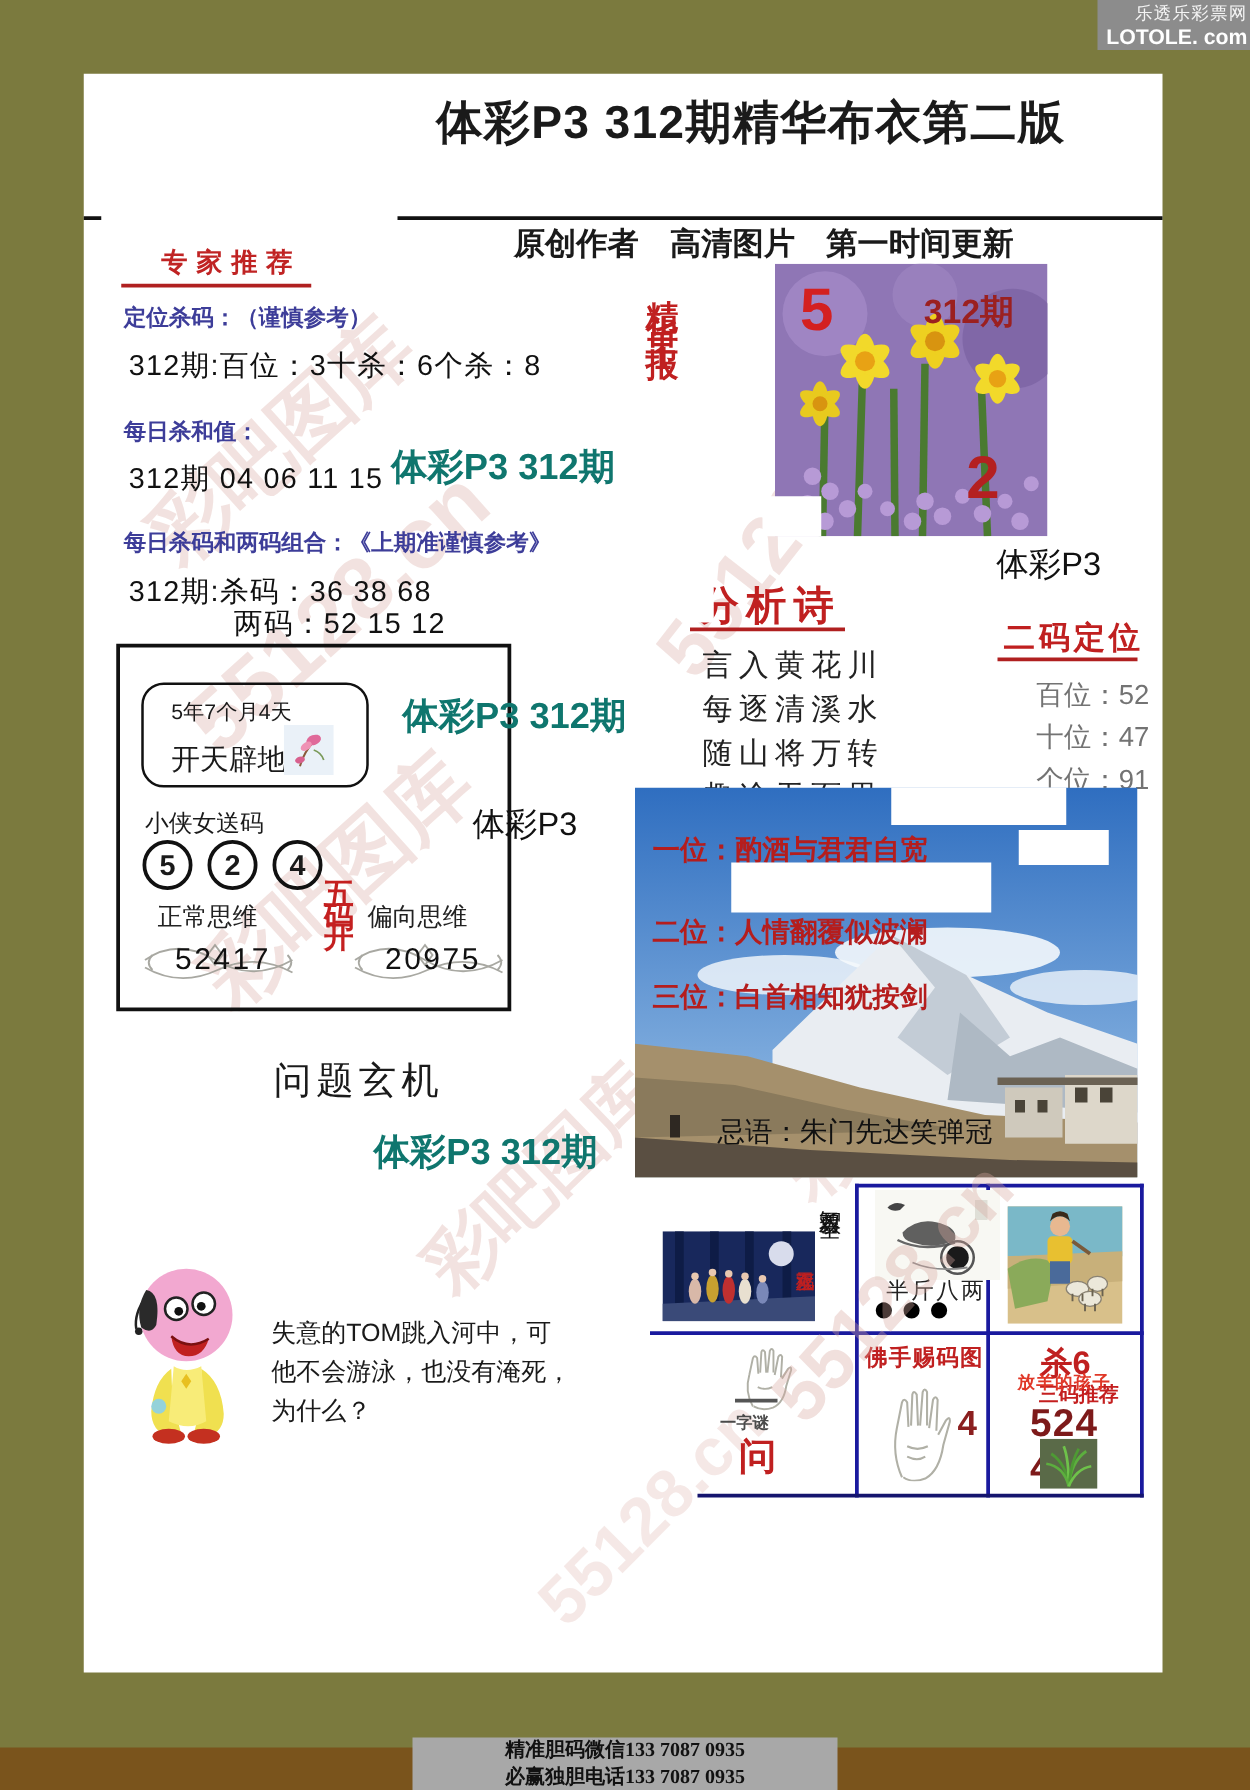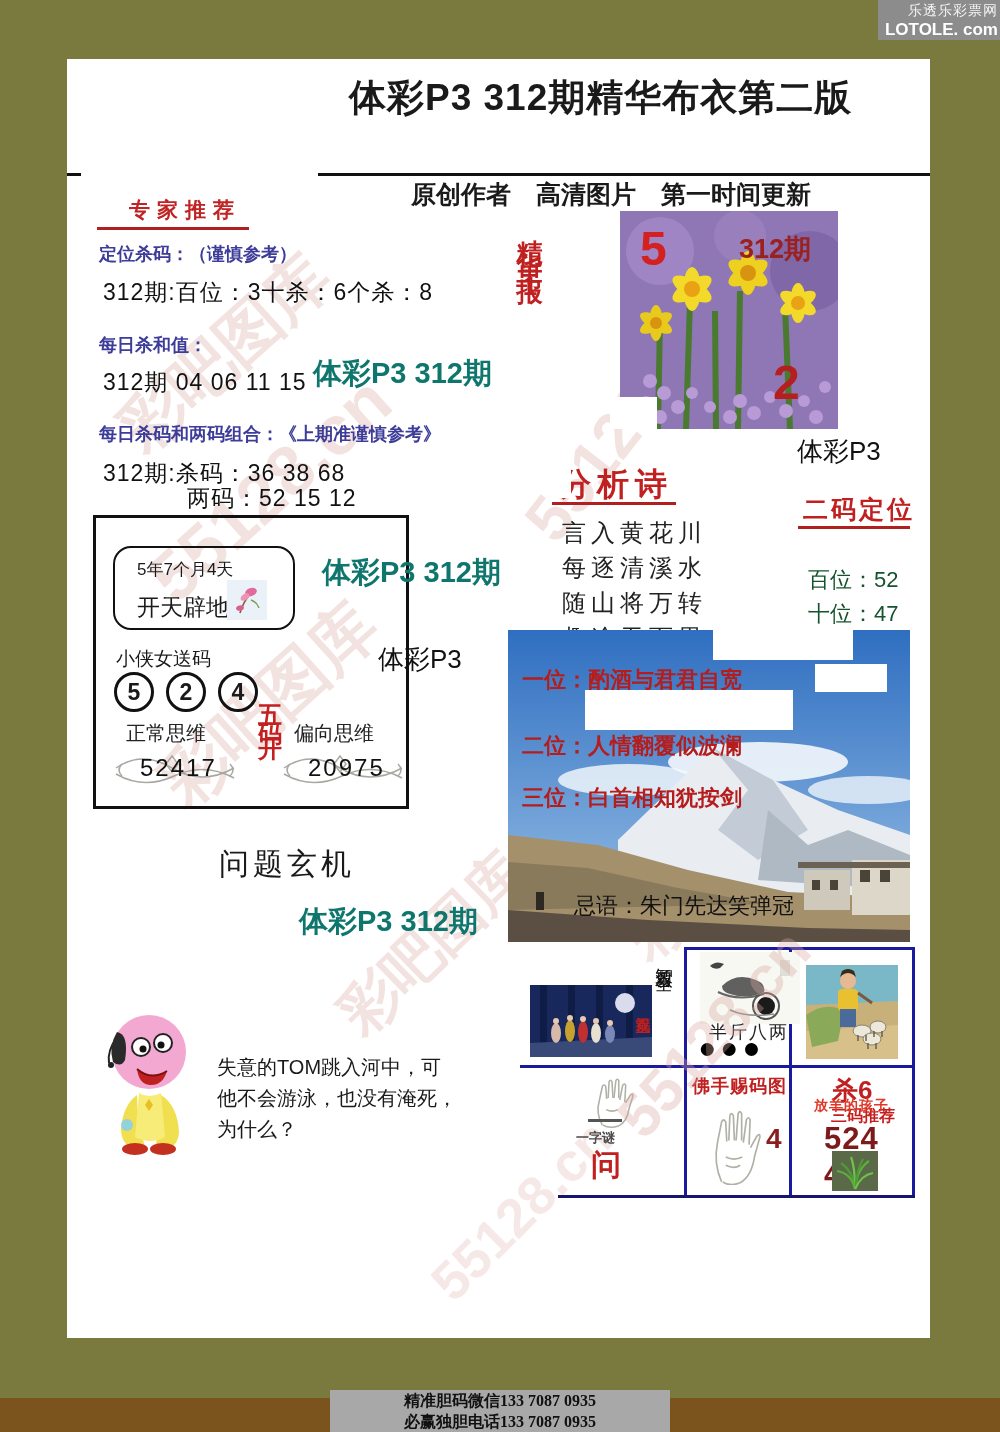--- a/index.html
+++ b/index.html
@@ -78,21 +78,21 @@
   .fp-notch{left:543px;top:338px;width:47px;height:32px;}
   .bp3-2{left:730px;top:375px;}
   
   .poem-title{left:492px;top:404px;font-size:32px;font-weight:bold;color:#c02020;letter-spacing:6px;z-index:2;}
   .poem-patch{left:478px;top:405px;width:26px;height:34px;}
   .poem-underline{left:485px;top:443px;width:124px;height:3px;background:#b02020;z-index:2;}
   .poem-lines{left:495px;top:456px;font-size:24px;line-height:35px;letter-spacing:5px;color:#222;z-index:2;}
   
   .twocode-title{left:736px;top:434px;font-size:25px;font-weight:bold;color:#c02020;letter-spacing:3px;z-index:2;}
   .twocode-underline{left:731px;top:467px;width:112px;height:3px;background:#b02020;z-index:2;}
-  .twocode-rows{left:741px;top:480px;font-size:22px;line-height:34px;color:#14532d;z-index:2;margin-top:24px;}
+  .twocode-rows{left:762px;top:480px;font-size:22px;line-height:34px;color:#737373;z-index:2;}
   
   .mountain{left:441px;top:571px;width:402px;height:312px;z-index:2;}
   .mt-text{font-size:22px;font-weight:bold;color:#b51d1d;white-space:nowrap;z-index:3;}
   .mt1{left:455px;top:606px;}
   .mt2{left:455px;top:672px;}
   .mt3{left:455px;top:724px;}
   .mt-taboo{left:507px;top:832px;font-size:22px;color:#111;z-index:3;white-space:nowrap;}
   .mp1{left:646px;top:571px;width:140px;height:30px;}
   .mp2{left:748px;top:605px;width:72px;height:28px;}
   .mp3{left:518px;top:631px;width:208px;height:40px;}

